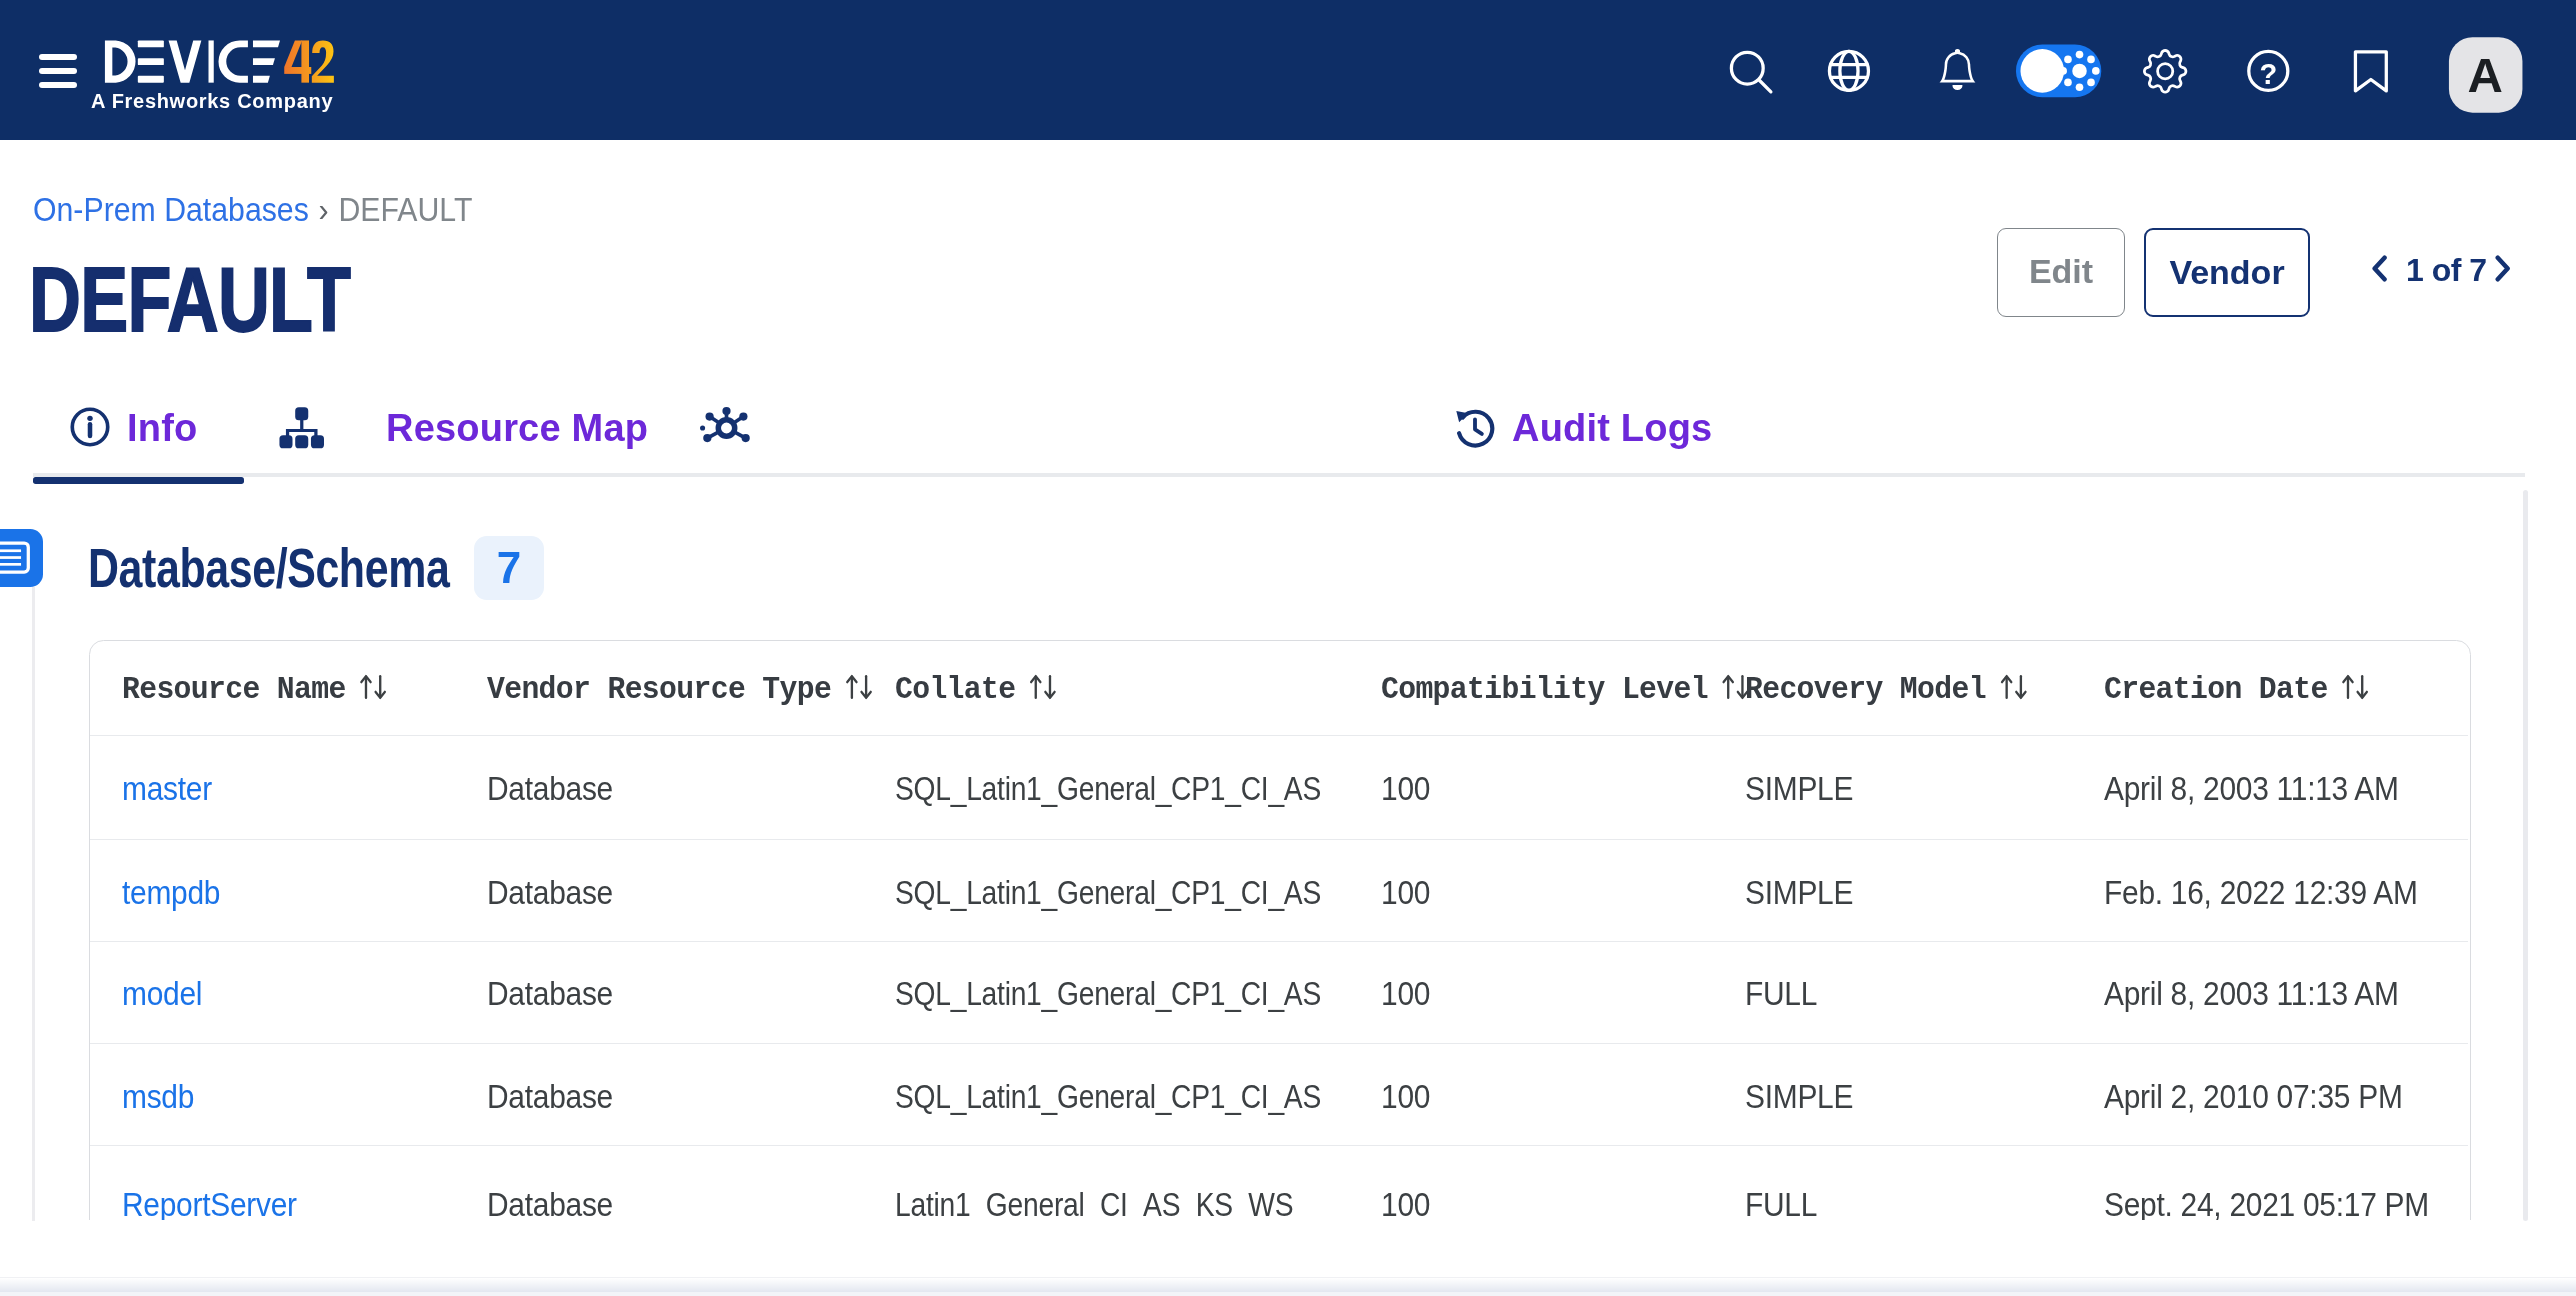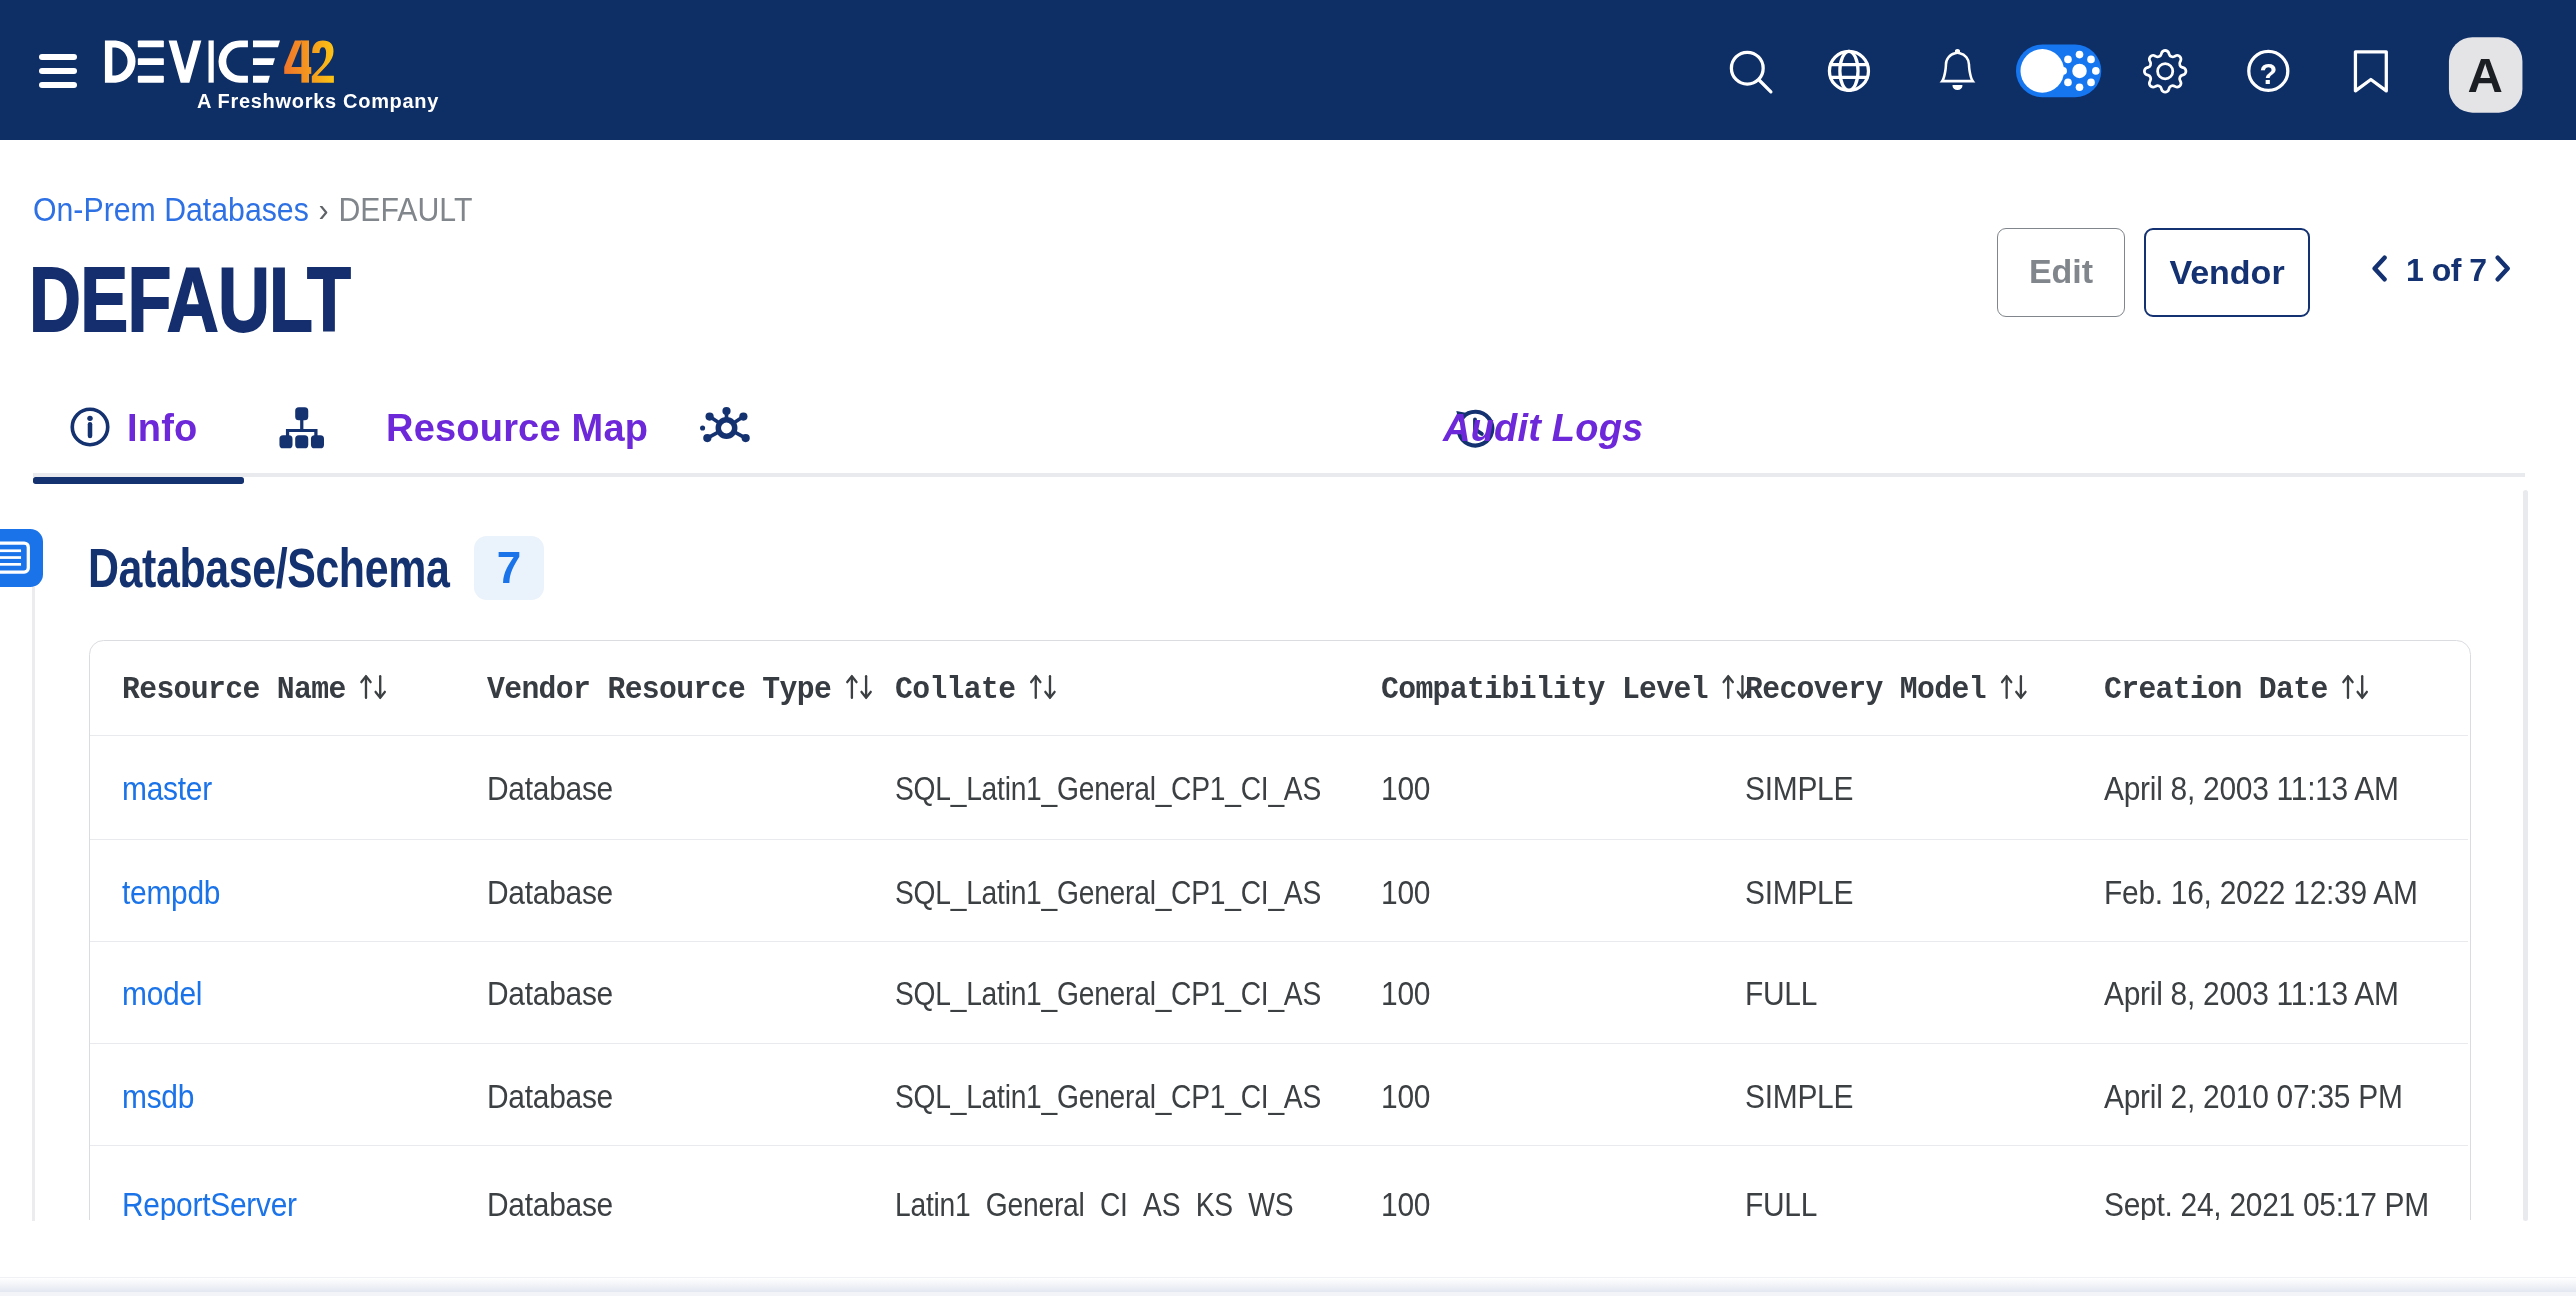--- a/index.html
+++ b/index.html
@@ -5,21 +5,21 @@
   * { margin:0; padding:0; box-sizing:border-box; }
   html,body { width:2576px; height:1296px; overflow:hidden; }
   body { font-family:"Liberation Sans", sans-serif; background:#ffffff; position:relative; }
   #page { position:absolute; left:0; top:0; width:2576px; height:1296px; overflow:hidden; background:#fff; }
 
   
   .navbar { position:absolute; left:0; top:0; width:2576px; height:140px; background:#0e2e66; }
   .burger { position:absolute; left:39px; top:54px; width:38px; height:34px; }
   .burger div { position:absolute; left:0; width:38px; height:6.4px; background:#fff; border-radius:3.2px; }
   .logo { position:absolute; left:90px; top:38px; }
-  .sublogo { position:absolute; left:91px; top:90px; width:454px; color:#fff; font-size:20px; font-weight:bold; letter-spacing:0.7px; white-space:nowrap;text-align:center; }
+  .sublogo { position:absolute; left:91px; top:90px; width:454px; color:#fff; font-size:20px; font-weight:bold; letter-spacing:0.7px; white-space:nowrap; }
   .navicons { position:absolute; top:0; left:0; width:2576px; height:140px; }
 
   
   .crumbs { position:absolute; left:33px; top:190px; font-size:34px; transform:scaleX(0.89); transform-origin:left top; }
   .crumbs a { color:#2e71e5; text-decoration:none; }
   .crumbs .sep { color:#5f6368; padding:0 11px; }
   .crumbs .cur { color:#80868b; }
   .pagetitle { position:absolute; left:29px; top:248px; font-size:91px; font-weight:bold; color:#152e6e; letter-spacing:-0.9px; transform:scaleX(0.79); transform-origin:left top; -webkit-text-stroke:1.8px #152e6e; }
 
   .btn { position:absolute; font-weight:bold; text-align:center; background:#fff; }
@@ -178,21 +178,21 @@
       <circle cx="8" cy="34" r="4.5" stroke="none"></circle>
       <circle cx="47.5" cy="10.5" r="4.5" stroke="none"></circle>
       <circle cx="2.8" cy="23" r="2.8" stroke="none"></circle>
       <circle cx="10.5" cy="10.5" r="4.5" stroke="none"></circle>
     </svg>
     <svg style="position:absolute;left:1421px;top:8.2px;" width="42" height="42" viewBox="0 0 46 46" fill="none" stroke="#143170">
       <path d="M9.5,11.5 A18.5,18.5 0 1 1 5.6,28.7" stroke-width="4.6" stroke-linecap="round"></path>
       <path d="M2.5,4.5 L15.5,6.8 L5.6,16.8 Z" fill="#143170" stroke="none"></path>
       <path d="M23,13.5 V24.5 L30.5,29.5" stroke-width="4.2" stroke-linecap="round" stroke-linejoin="round"></path>
     </svg>
-    <span class="tab" style="left:1410px;font-style:italic;">Audit Logs</span>
+    <span class="tab" style="left:1479px;">Audit Logs</span>
     <div class="activebar"></div>
   </div>
 
   <div class="sidebtn"><svg width="43" height="58" viewBox="0 0 47 64" fill="none" stroke="#ffffff">
         <rect x="-15" y="15.5" width="46" height="32" rx="4.5" stroke-width="3.6"></rect>
         <g stroke-width="3">
           <line x1="-8" y1="24" x2="23" y2="24"></line>
           <line x1="-8" y1="31.5" x2="23" y2="31.5"></line>
           <line x1="-8" y1="39" x2="23" y2="39"></line>
         </g>

